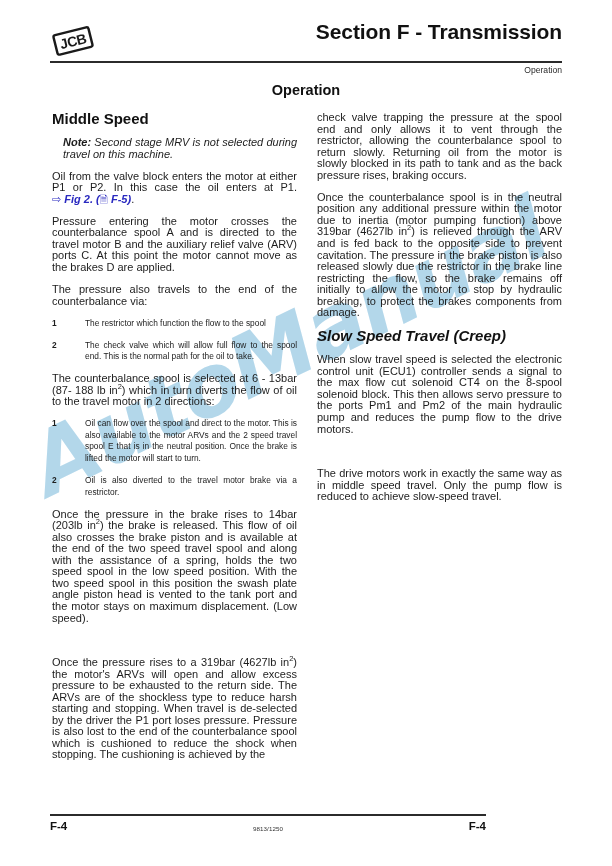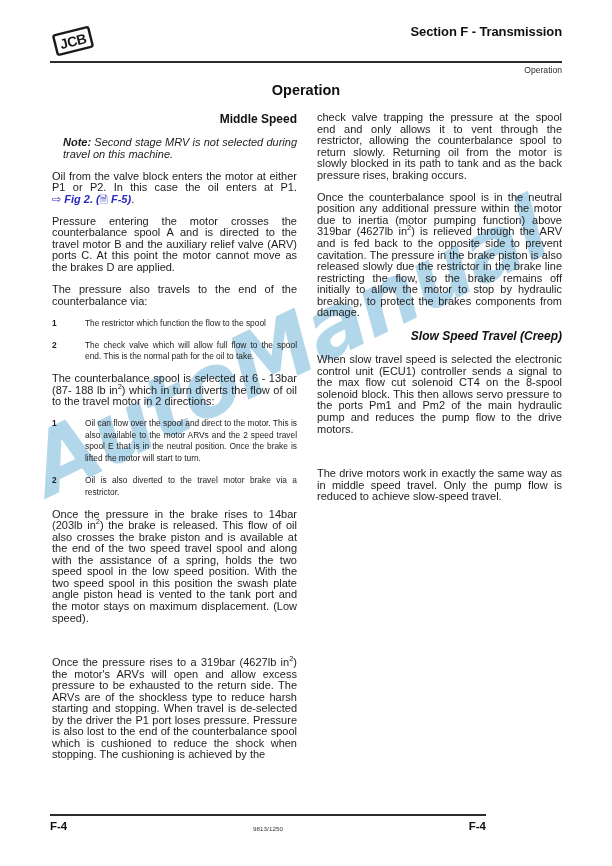--- a/index.html
+++ b/index.html
@@ -70,21 +70,21 @@
   }
   .logo svg { display: block; }
 
   .header-titles {
     position: absolute;
     right: 50px;
     top: 22px;
     text-align: right;
   }
   .header-line1 {
-    font-size: 13px;
+    font-size: 21px;
     font-weight: 700;
     line-height: 19px;
     color: #111;
     letter-spacing: -0.1px;
   }
   .header-line2 {
     font-size: 11.5px;
     font-weight: 700;
     line-height: 16px;
     color: #111;
@@ -130,26 +130,25 @@
   }
   .col {
     position: absolute;
     top: 0;
     width: 245px;
   }
   .col-left  { left: 52px; }
   .col-right { left: 317px; }
 
   h2.sec {
-    font-size: 12px;
+    font-size: 15px;
     font-weight: 700;
     color: #111;
     margin: 0 0 11px 0;
     line-height: 14px;
-    text-align: right;
   }
   .col-right h2.sec { margin-top: 8px; font-style: italic; }
 
   p.body {
     font-size: 11px;
     line-height: 11.55px;
     color: #1d1d1d;
     margin: 0 0 10.5px 0;
     text-align: justify;
     text-justify: inter-word;

